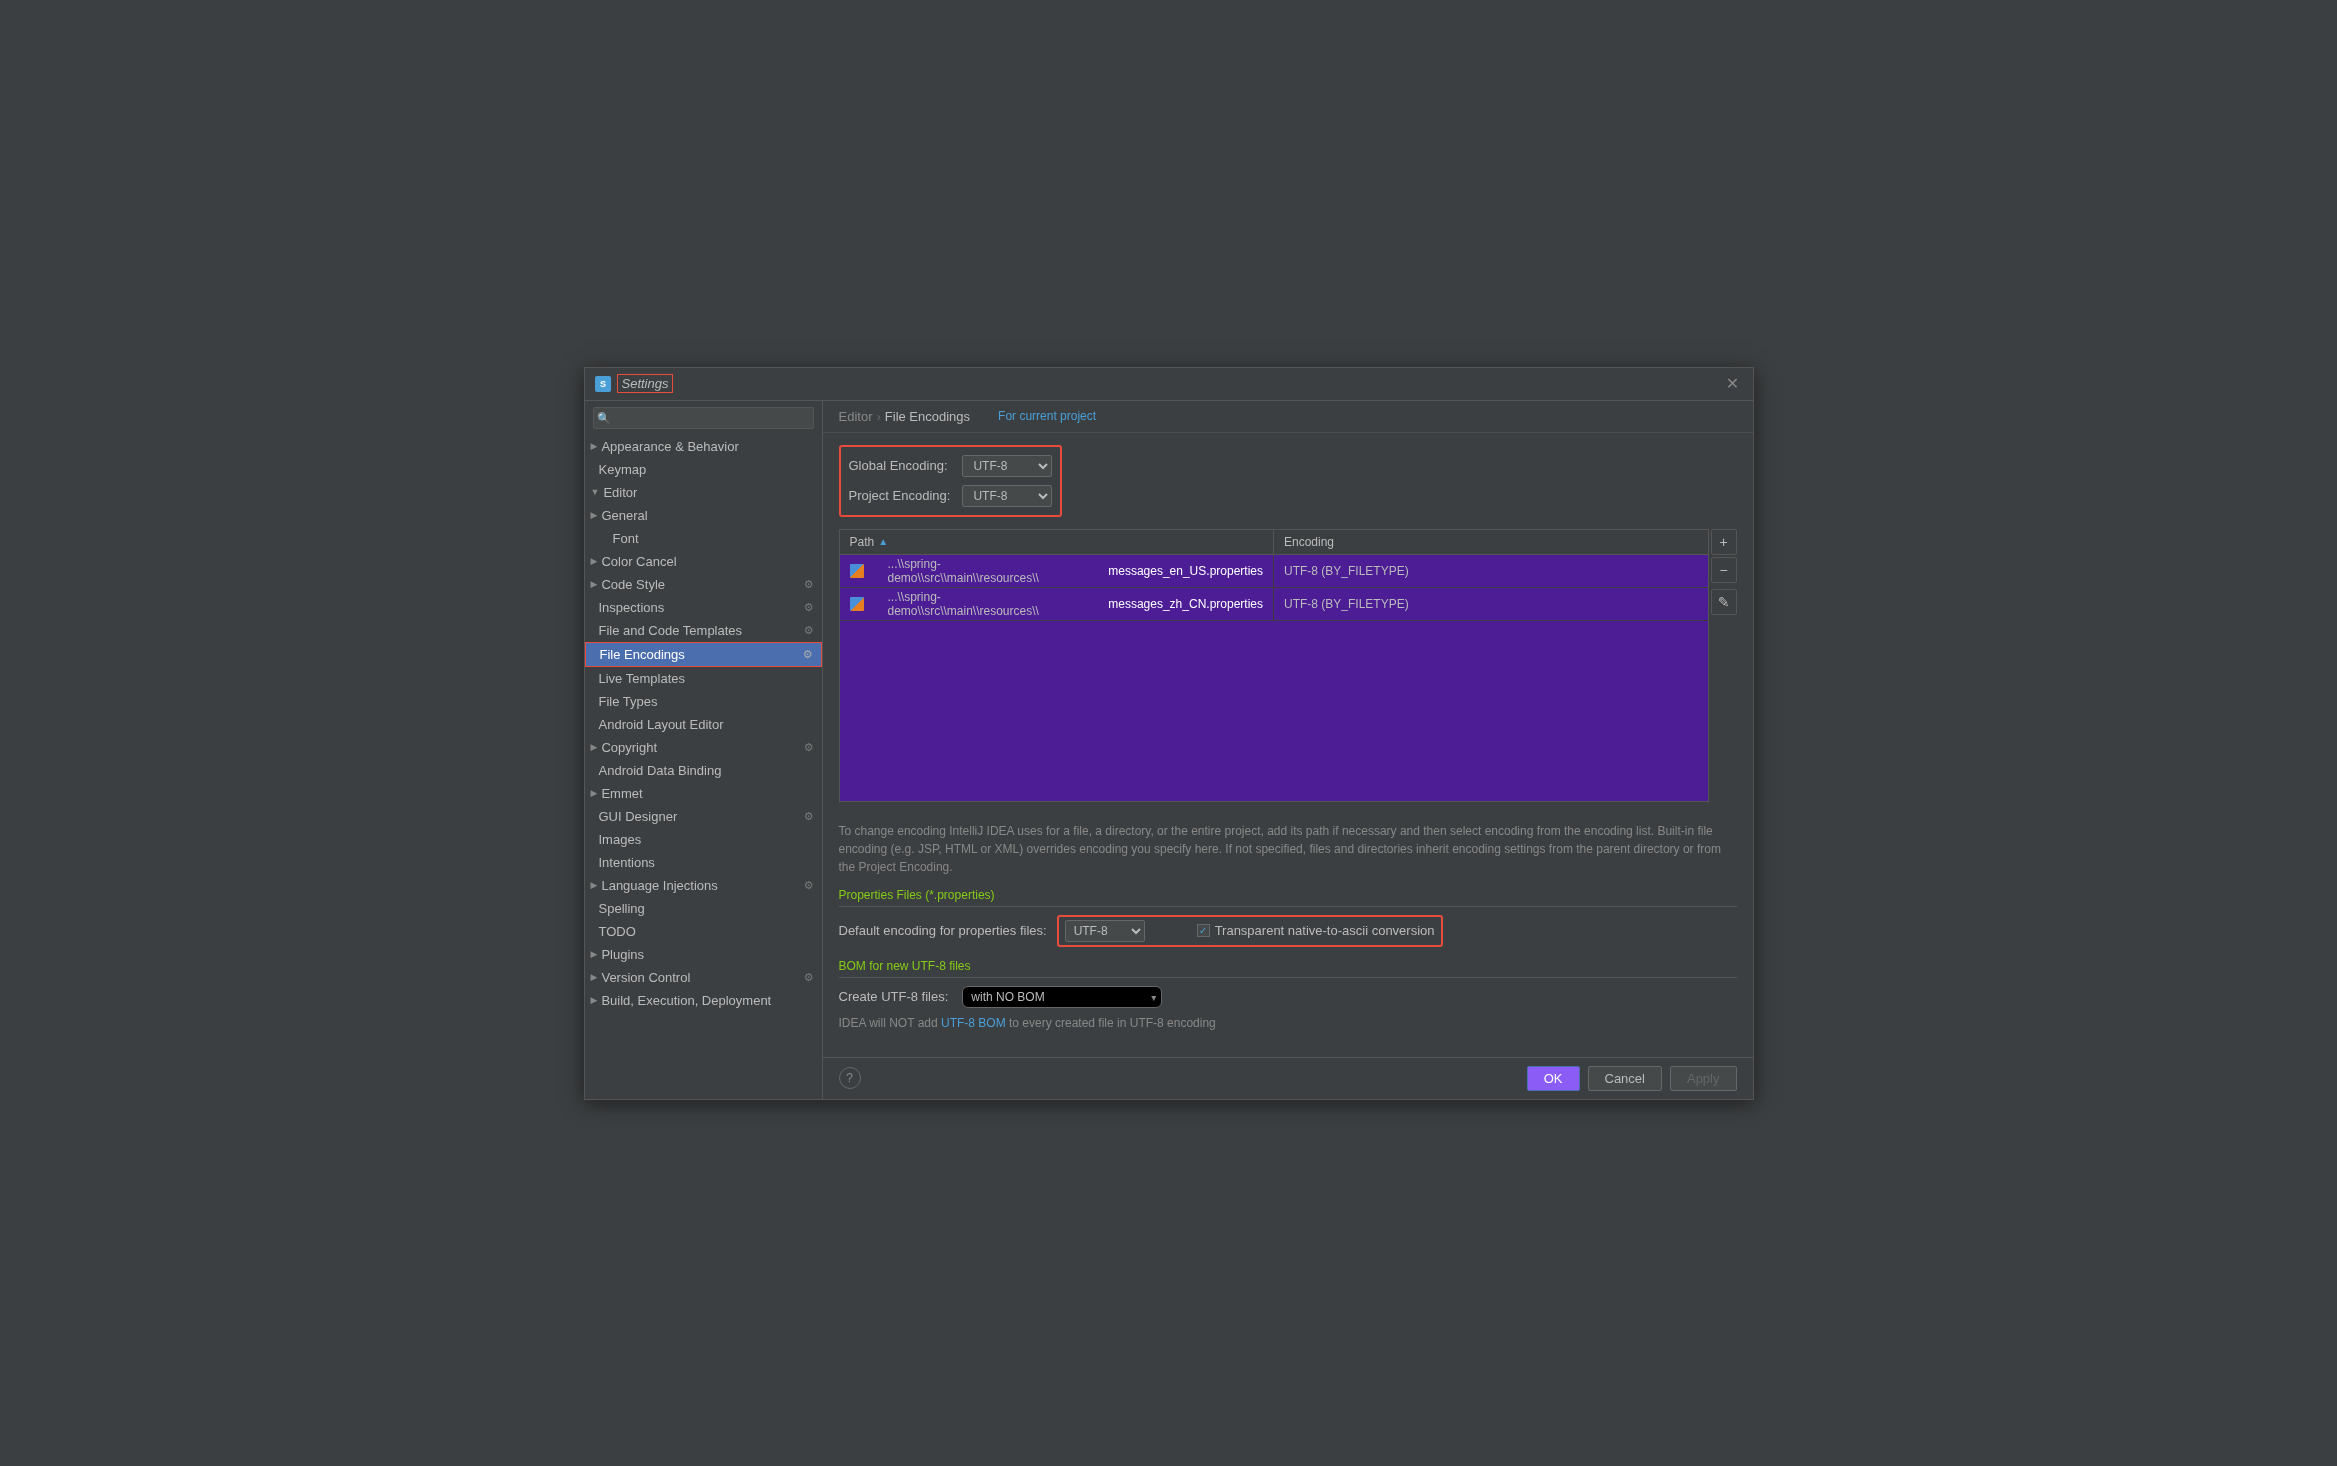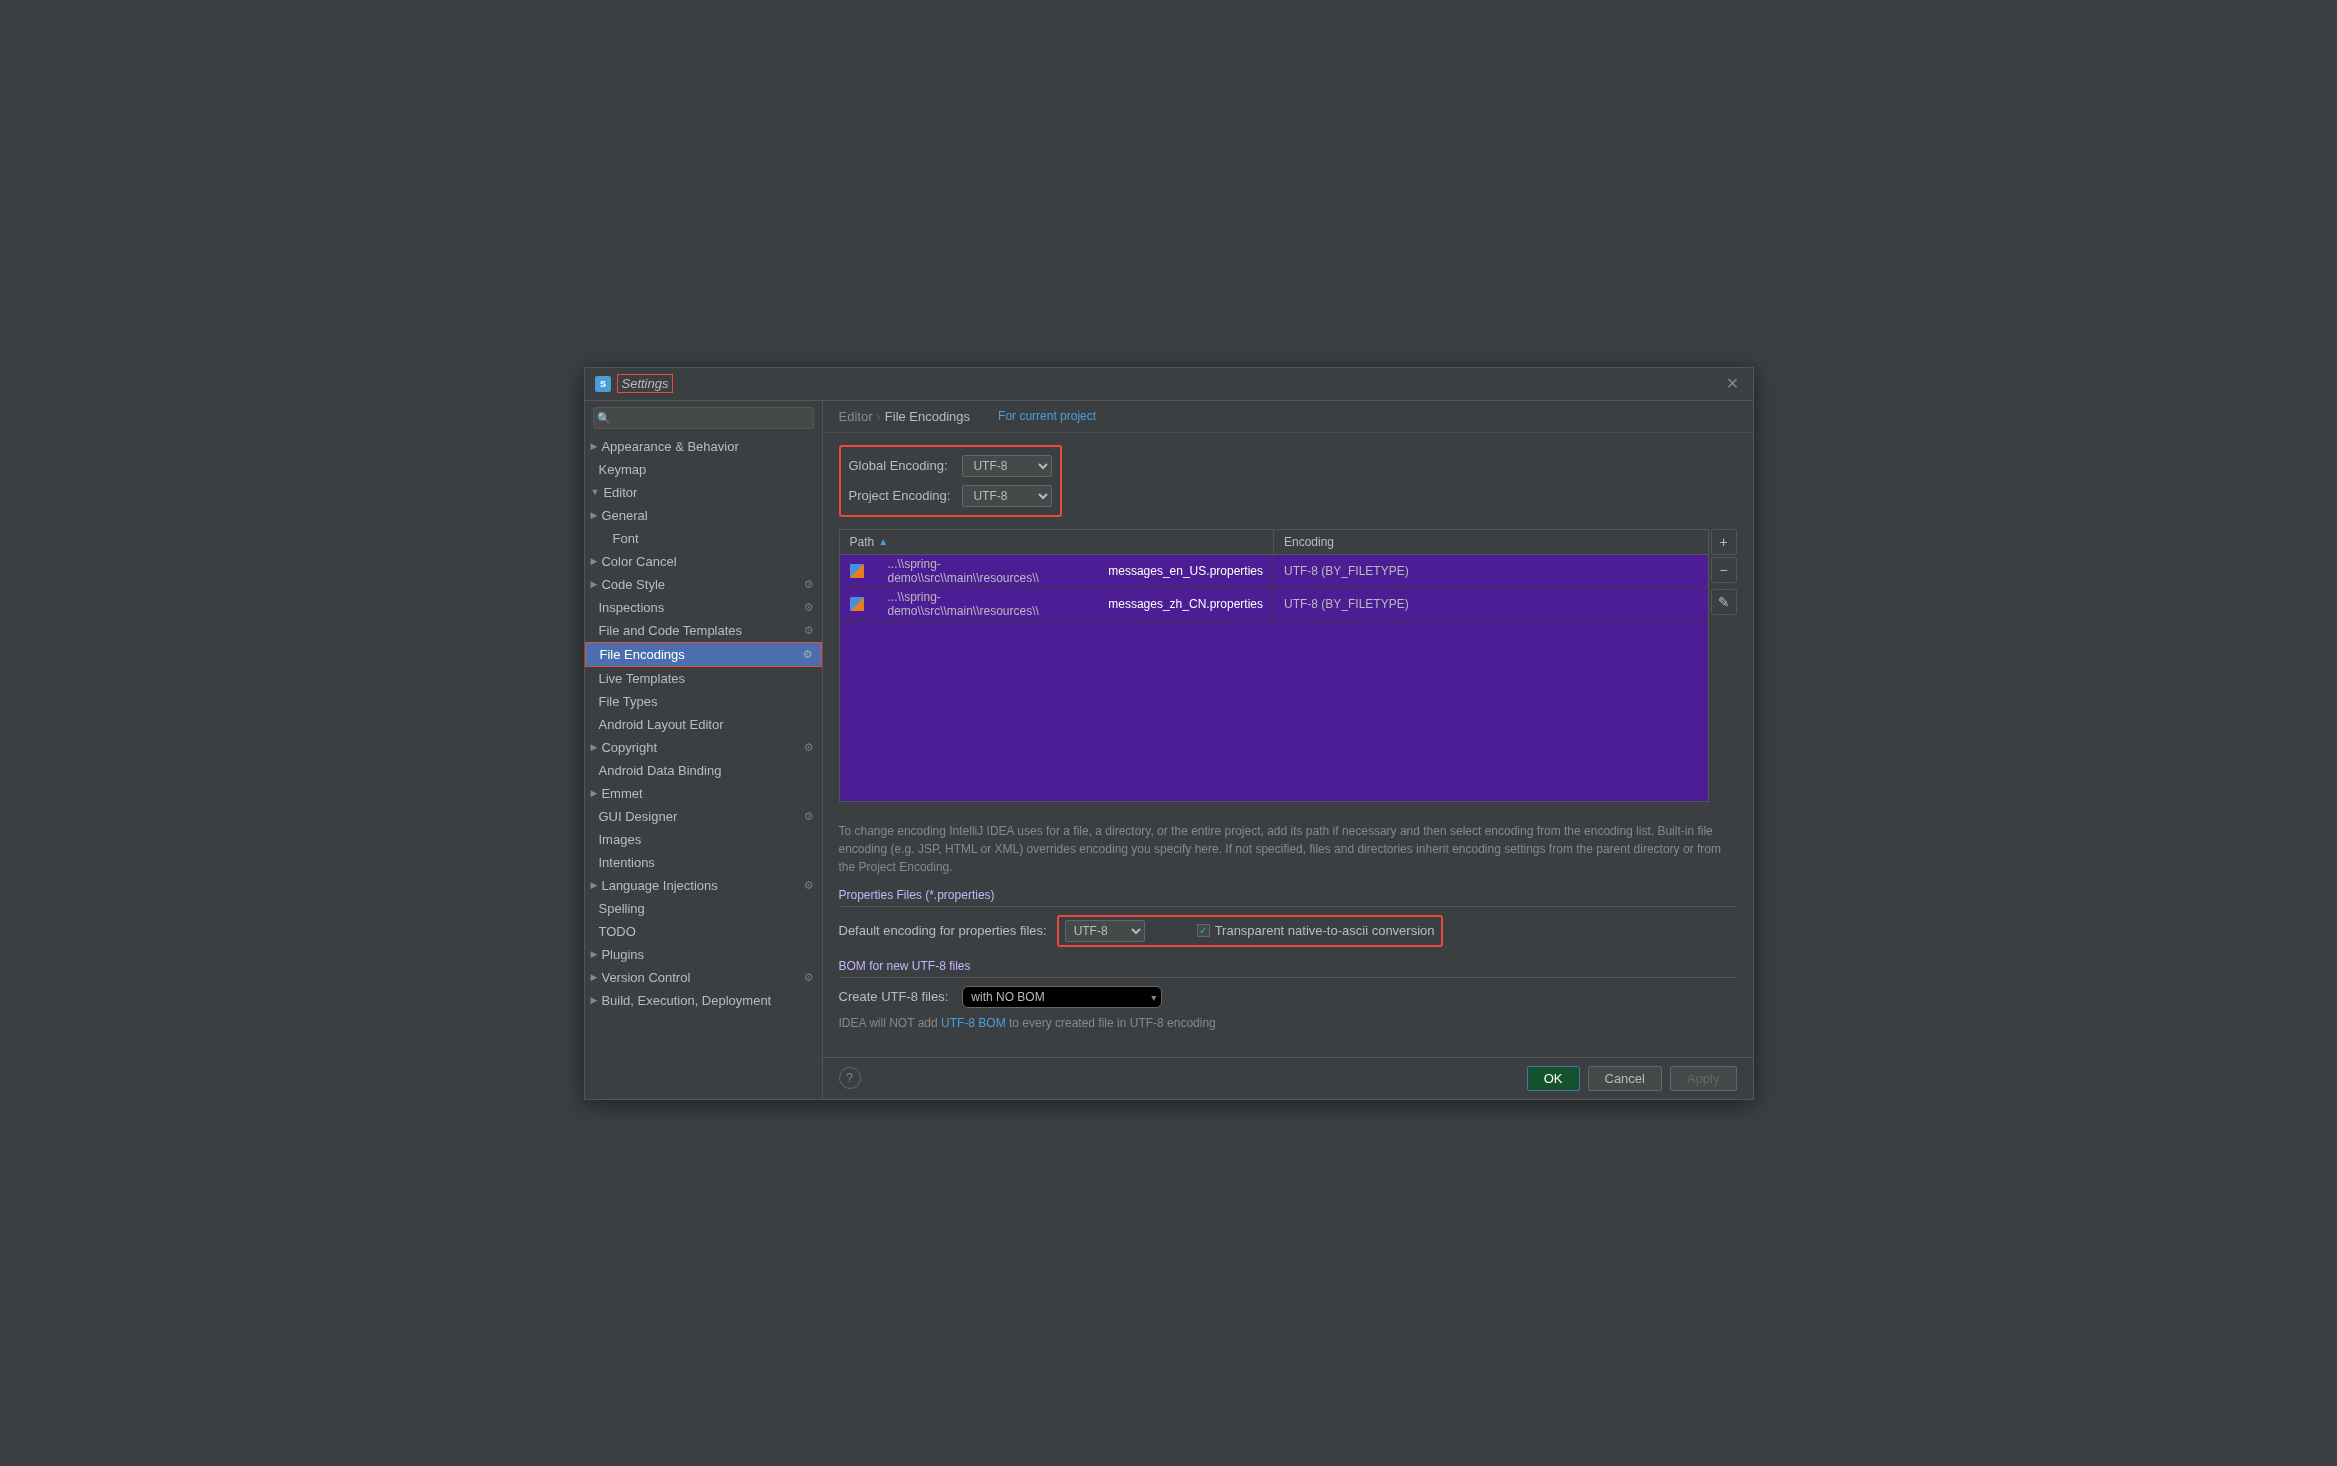--- a/index.html
+++ b/index.html
@@ -244,21 +244,21 @@
     .td-path-bold { color: #bbbbbb; }
     .td-path-highlight { color: #ffffff; font-weight: 500; }
     .info-text {
       font-size: 12px;
       color: #888;
       line-height: 1.5;
       margin-bottom: 12px;
     }
     .section-header {
       font-size: 12px;
-      color: #c4b5fd;
+      color: #84cc16;
       margin-bottom: 8px;
       border-bottom: 1px solid #555;
       padding-bottom: 4px;
     }
     .properties-section {
       margin-bottom: 12px;
     }
     .prop-row {
       display: flex;
       align-items: center;
@@ -369,21 +369,21 @@
     .footer-btn {
       padding: 4px 16px;
       font-size: 13px;
       cursor: pointer;
       border-radius: 2px;
       border: 1px solid #666;
       color: #bbbbbb;
       background: #45494a;
     }
     .footer-btn.primary {
-      background: #14532d;
+      background: #8b5cf6;
       border-color: #4b6eaf;
       color: white;
     }
     .footer-btn.disabled {
       color: #666;
       cursor: default;
     }
     
     .table-container {
       display: flex;

